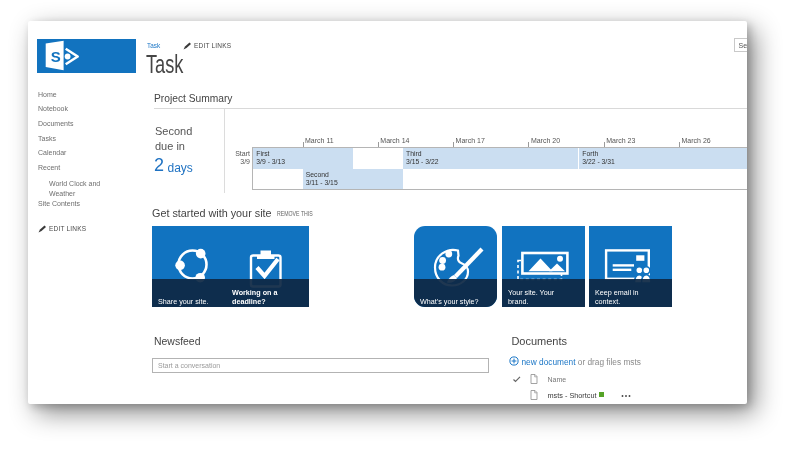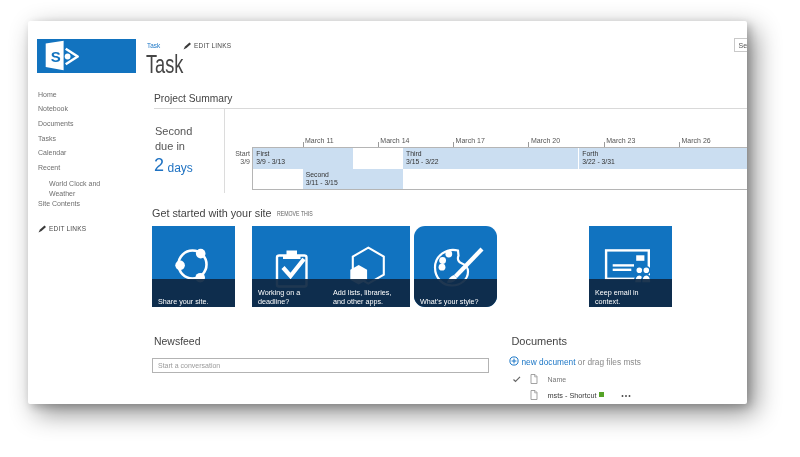--- a/index.html
+++ b/index.html
@@ -84,49 +84,52 @@
   <div class="tile" style="left:124.3px;">
     <svg width="83" height="81" style="position:absolute;left:0;top:0">
       <circle cx="40.5" cy="38.5" r="14" fill="none" stroke="#fff" stroke-width="2.6"></circle>
       <circle cx="48.7" cy="27.6" r="4.8" fill="#fff"></circle>
       <circle cx="28.1" cy="39.3" r="4.8" fill="#fff"></circle>
       <circle cx="48.2" cy="51.7" r="4.8" fill="#fff"></circle>
     </svg>
     <div class="strip"></div>
     <div class="cap" style="top:70.5px;">Share your site.</div>
   </div>
-  <div class="tile" style="left:224px;">
+  <div class="tile" style="left:198px;font-weight:bold;">
     <svg width="83" height="81" style="position:absolute;left:0;top:0">
       <rect x="25" y="29.5" width="29.5" height="31" rx="2" fill="none" stroke="#fff" stroke-width="2.4"></rect>
       <rect x="34.5" y="24.5" width="10.5" height="7" fill="#fff"></rect>
       <rect x="31" y="29" width="17.5" height="4" fill="#fff"></rect>
       <polyline points="31,41.5 38.5,50 52,33" fill="none" stroke="#fff" stroke-width="4.2"></polyline>
     </svg>
     <div class="strip"></div>
     <div class="cap" style="top:61.5px;">Working on a<br>deadline?</div>
-  </div>
-  <div class="tile" style="left:298.9px;">
-    <svg width="83" height="81" style="position:absolute;left:0;top:0">
-      <polygon points="41.3,21.6 56.8,30.6 56.8,48.6 41.3,57.6 25.8,48.6 25.8,30.6" fill="none" stroke="#fff" stroke-width="2.1"></polygon>
-      <polygon points="31.7,39 40.1,43.8 40.1,53.8 31.7,58.6 23.3,53.8 23.3,43.8" fill="#fff"></polygon>
-    </svg>
-    <div class="strip"></div>
-    <div class="cap" style="top:61.5px;">Add lists, libraries,<br>and other apps.</div>
   </div>
   <div class="tile" style="left:386.2px;border-radius:11px;">
     <svg width="83" height="81" style="position:absolute;left:0;top:0">
       <path d="M 44,24.5 C 33,21.5 21,29.5 21,41.5 C 21,52.5 29,59.5 38,59.5 C 47,59.5 54,53.5 54,45.5 C 54,41.5 51,38.5 48,37.5 C 44.5,36.4 43,33 44.5,29.8 Z" fill="none" stroke="#fff" stroke-width="2.2"></path>
       <circle cx="34.8" cy="28" r="3.4" fill="#fff"></circle>
       <circle cx="28.6" cy="34.5" r="3.4" fill="#fff"></circle>
       <circle cx="28" cy="41.2" r="3.4" fill="#fff"></circle>
       <polygon points="40,49 66.5,21.5 69.5,24.5 43,52" fill="#fff"></polygon>
       <path d="M 33,56.5 C 34,52.5 37,50 40,49 L 43,52 C 41,56 37,57.5 33,56.5 Z" fill="#fff"></path>
     </svg>
     <div class="strip"></div>
     <div class="cap" style="top:70.5px;">What's your style?</div>
+  </div>
+  <div class="tile" style="left:473.5px;">
+    <svg width="83" height="81" style="position:absolute;left:0;top:0">
+      <rect x="16" y="34.5" width="43.5" height="19" fill="none" stroke="#fff" stroke-width="1.6" stroke-dasharray="3,2.6"></rect>
+      <rect x="20.4" y="27" width="45" height="20.5" fill="#1173c0" stroke="#fff" stroke-width="2.6"></rect>
+      <polygon points="26.5,45.2 38.5,32.5 50.5,45.2" fill="#fff"></polygon>
+      <polygon points="47,45.2 55,37.5 63,45.2" fill="#fff"></polygon>
+      <circle cx="58" cy="32.8" r="3" fill="#fff"></circle>
+    </svg>
+    <div class="strip"></div>
+    <div class="cap" style="top:61.5px;">Your site. Your<br>brand.</div>
   </div>
   <div class="tile" style="left:560.8px;">
     <svg width="83" height="81" style="position:absolute;left:0;top:0">
       <rect x="17.1" y="24.4" width="42.7" height="28.4" fill="none" stroke="#fff" stroke-width="2.4"></rect>
       <rect x="47.2" y="29.3" width="8.2" height="5.5" fill="#fff"></rect>
       <rect x="23.7" y="38.2" width="21.3" height="2.4" fill="#fff"></rect>
       <rect x="23.7" y="42.6" width="18.6" height="2.4" fill="#fff"></rect>
       <g stroke="#1173c0" stroke-width="1.6" fill="#fff">
         <circle cx="50.3" cy="44.3" r="3.6"></circle>
         <path d="M 45.5,57 C 45.5,51.5 47.5,48.7 50.3,48.7 C 53.1,48.7 55,51.5 55,57 Z"></path>

